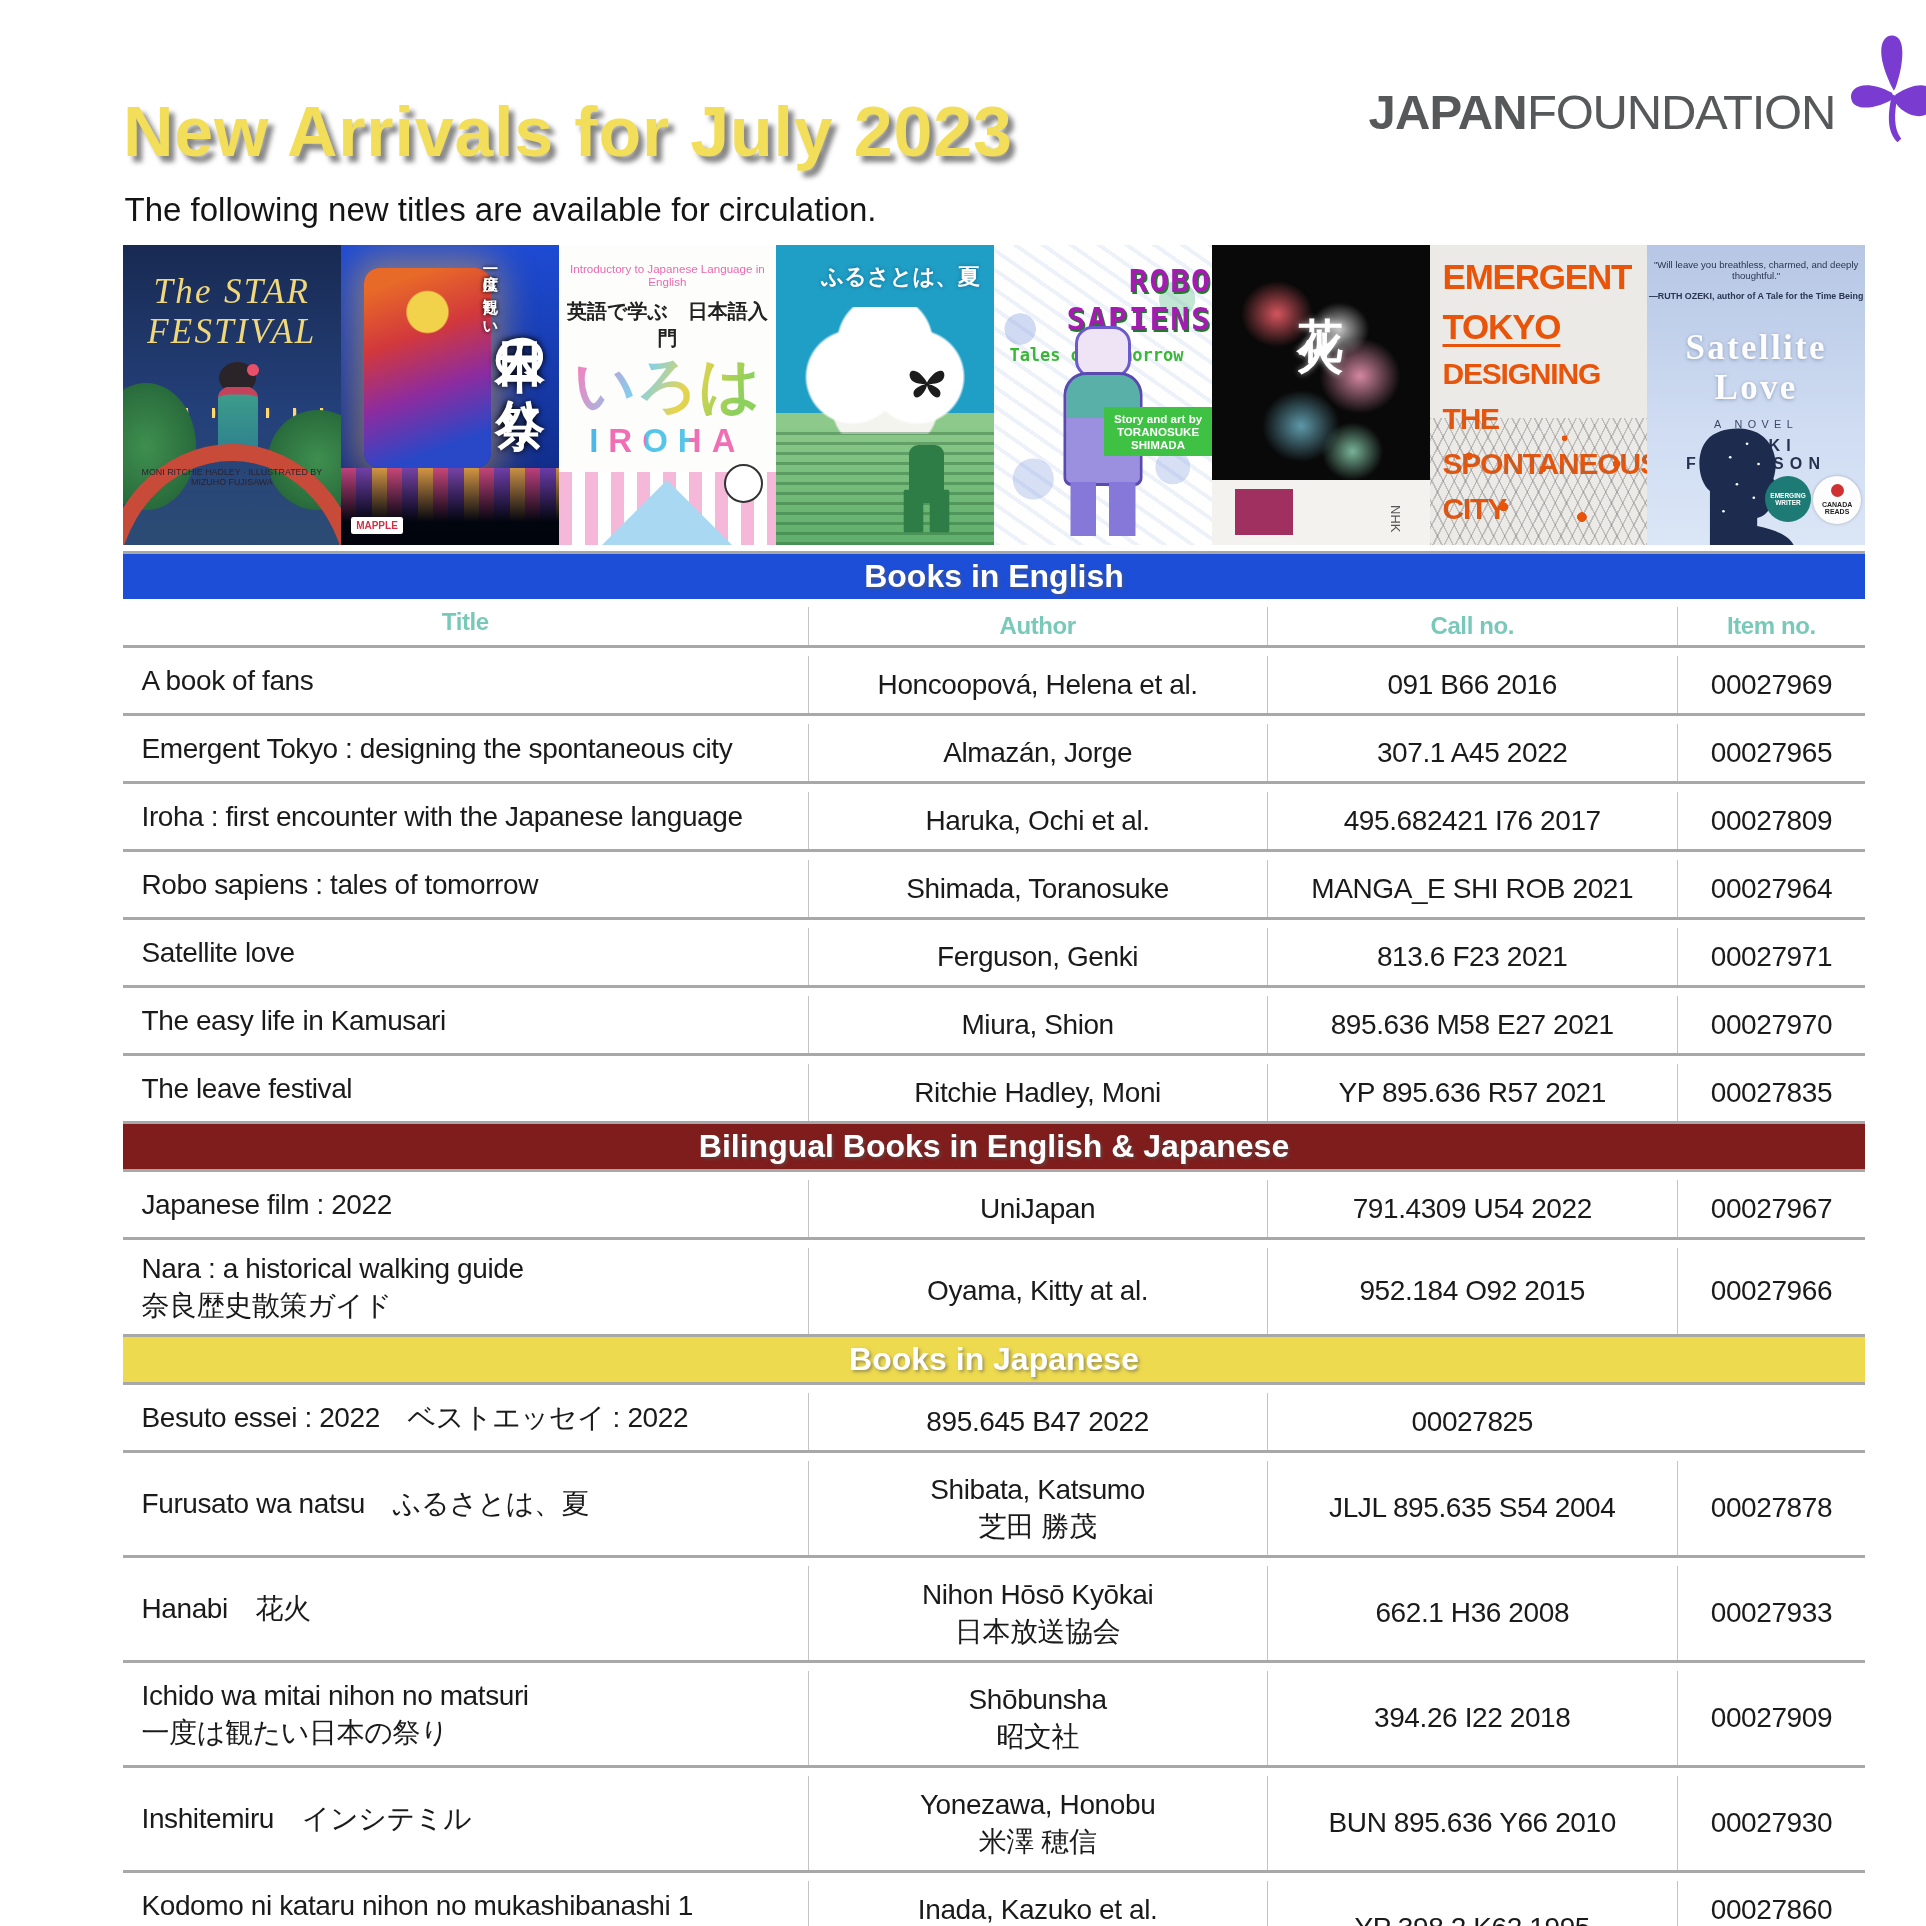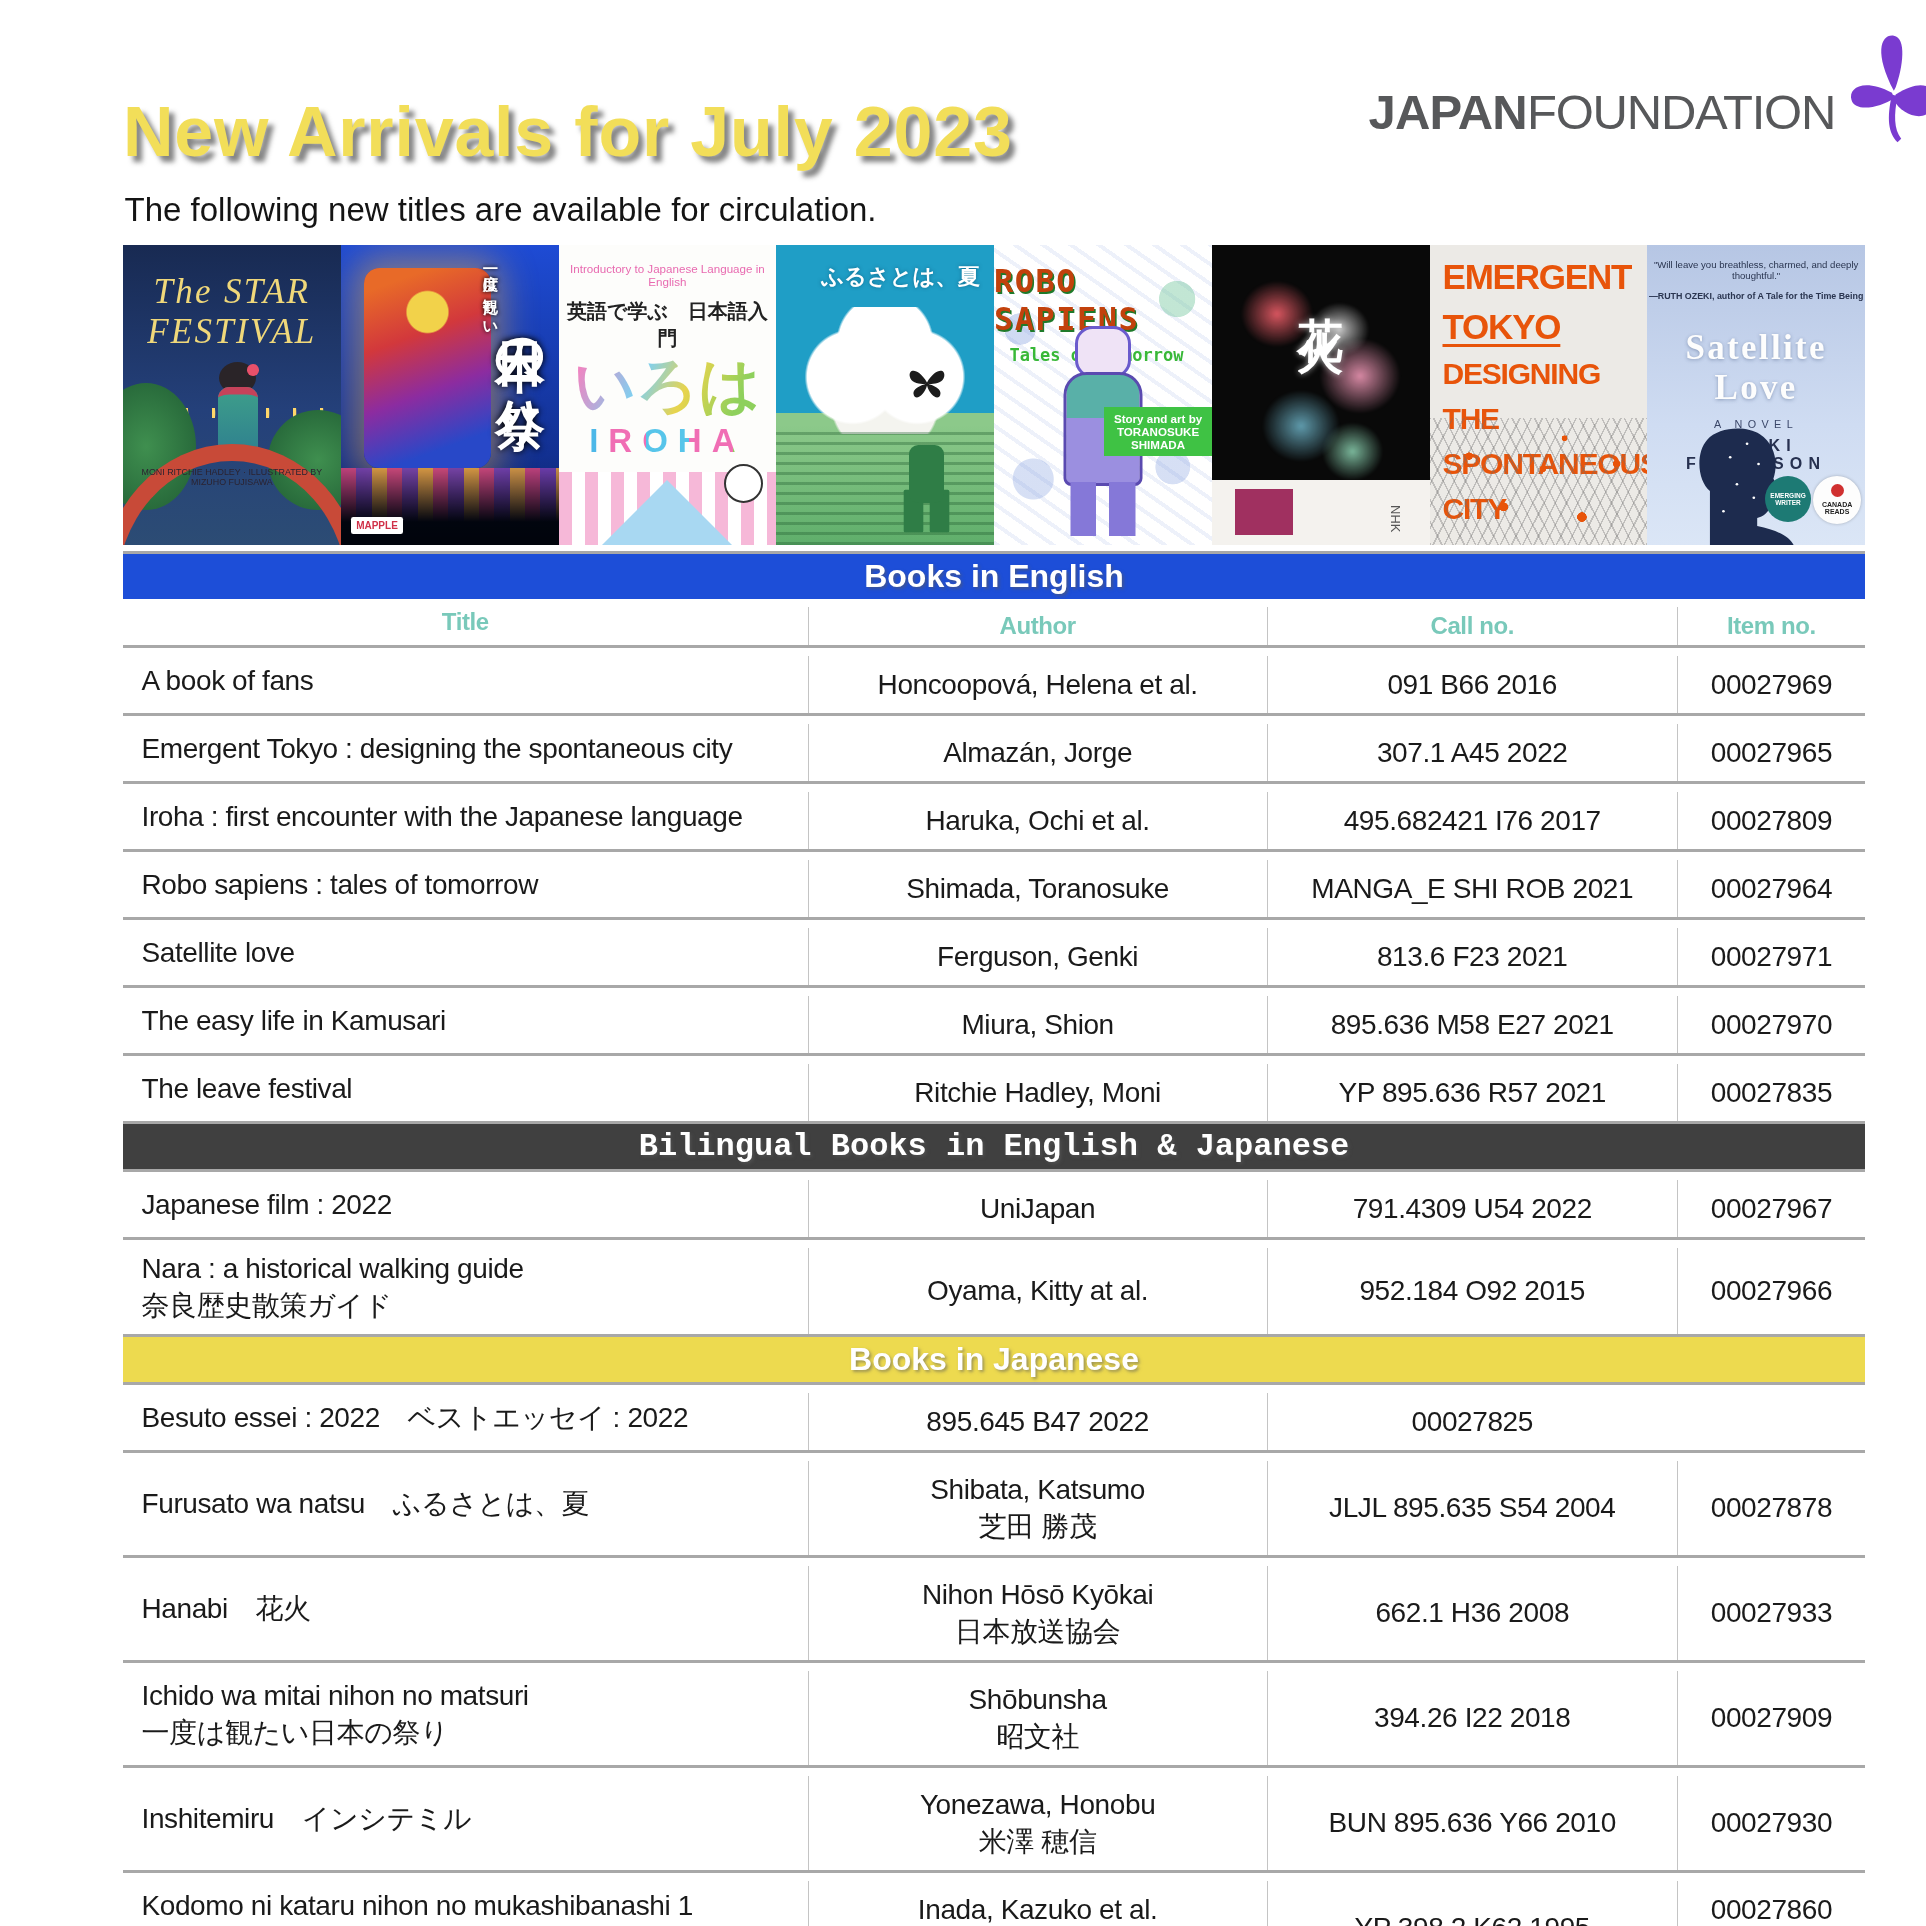--- a/index.html
+++ b/index.html
@@ -89,22 +89,22 @@
   .cv-furusato .boy{position:absolute;bottom:42px;right:50px;width:35px;height:58px;border-radius:9.2px;
        background:#2f7d46;box-shadow:-13px 37px 0 -7.7px #2f7d46,13px 37px 0 -7.7px #2f7d46;}
 
   .cv-robo{background:#ffffff;}
   .cv-robo .doodle{position:absolute;inset:0;background:
        radial-gradient(circle at 12% 28%, rgba(120,150,220,.35) 0 15.4px, transparent 16px),
        radial-gradient(circle at 84% 18%, rgba(120,200,160,.45) 0 17.7px, transparent 18.5px),
        radial-gradient(circle at 18% 78%, rgba(120,150,220,.3) 0 20px, transparent 21px),
        radial-gradient(circle at 82% 74%, rgba(120,150,220,.3) 0 17px, transparent 17.7px),
        repeating-linear-gradient(35deg, rgba(110,140,215,.12) 0 3.9px, transparent 3.9px 16px);}
-  .cv-robo .t{position:relative;margin-top:17.7px;text-align:left;font-size:32px;font-weight:800;
-       letter-spacing:1.5px;color:#c2410c;font-family:"DejaVu Sans Mono",monospace;text-shadow:1.5px 1.5px 0 #1f7a2a;}
+  .cv-robo .t{position:relative;margin-top:17.7px;text-align:right;font-size:32px;font-weight:800;
+       letter-spacing:1.5px;color:#a21caf;font-family:"DejaVu Sans Mono",monospace;text-shadow:1.5px 1.5px 0 #1f7a2a;}
   .cv-robo .sub{position:relative;margin:7px 0 0 15.4px;font-size:17px;font-weight:700;color:#39b838;
        font-family:"DejaVu Sans Mono",monospace;}
   .cv-robo .banner{position:absolute;top:162px;right:0;background:#3fc244;color:#fff;font-size:11.6px;
        font-weight:700;padding:5.4px 7.7px;max-width:92px;text-align:center;}
   .cv-robo .head{position:absolute;top:81px;left:50%;transform:translateX(-50%);width:50px;height:46px;
        border-radius:17.7px;background:#efe3f6;border:3.1px solid #6a5acd;}
   .cv-robo .body{position:absolute;top:127px;left:50%;transform:translateX(-50%);width:73px;height:108px;
        border-radius:23px 23px 7.7px 7.7px;background:linear-gradient(#59b0a8 0 40%,#9b8fe0 40%);border:3.1px solid #5a4ab0;}
   .cv-robo .legs{position:absolute;top:237px;left:50%;transform:translateX(-50%);width:65px;height:54px;
        background:linear-gradient(90deg,#8578d8 0 40%,transparent 40% 60%,#8578d8 60%);}
@@ -390,21 +390,21 @@
           <div class="cell c1">
             <div class="line">Ritchie Hadley, Moni</div>
           </div>
           <div class="cell c2">
             <div class="line">YP 895.636 R57 2021</div>
           </div>
           <div class="cell c3">
             <div class="line">00027835</div>
           </div>
         </div>
-        <div class="section-bar" style="background: #404040; font-family: Liberation Mono, monospace;">Bilingual Books in English &amp; Japanese</div>
+        <div class="section-bar" style="background: #7f1d1d;">Bilingual Books in English &amp; Japanese</div>
         <div class="trow">
           <div class="cell c0">
             <div class="line">Japanese film : 2022</div>
           </div>
           <div class="cell c1">
             <div class="line">UniJapan</div>
           </div>
           <div class="cell c2">
             <div class="line">791.4309 U54 2022</div>
           </div>

